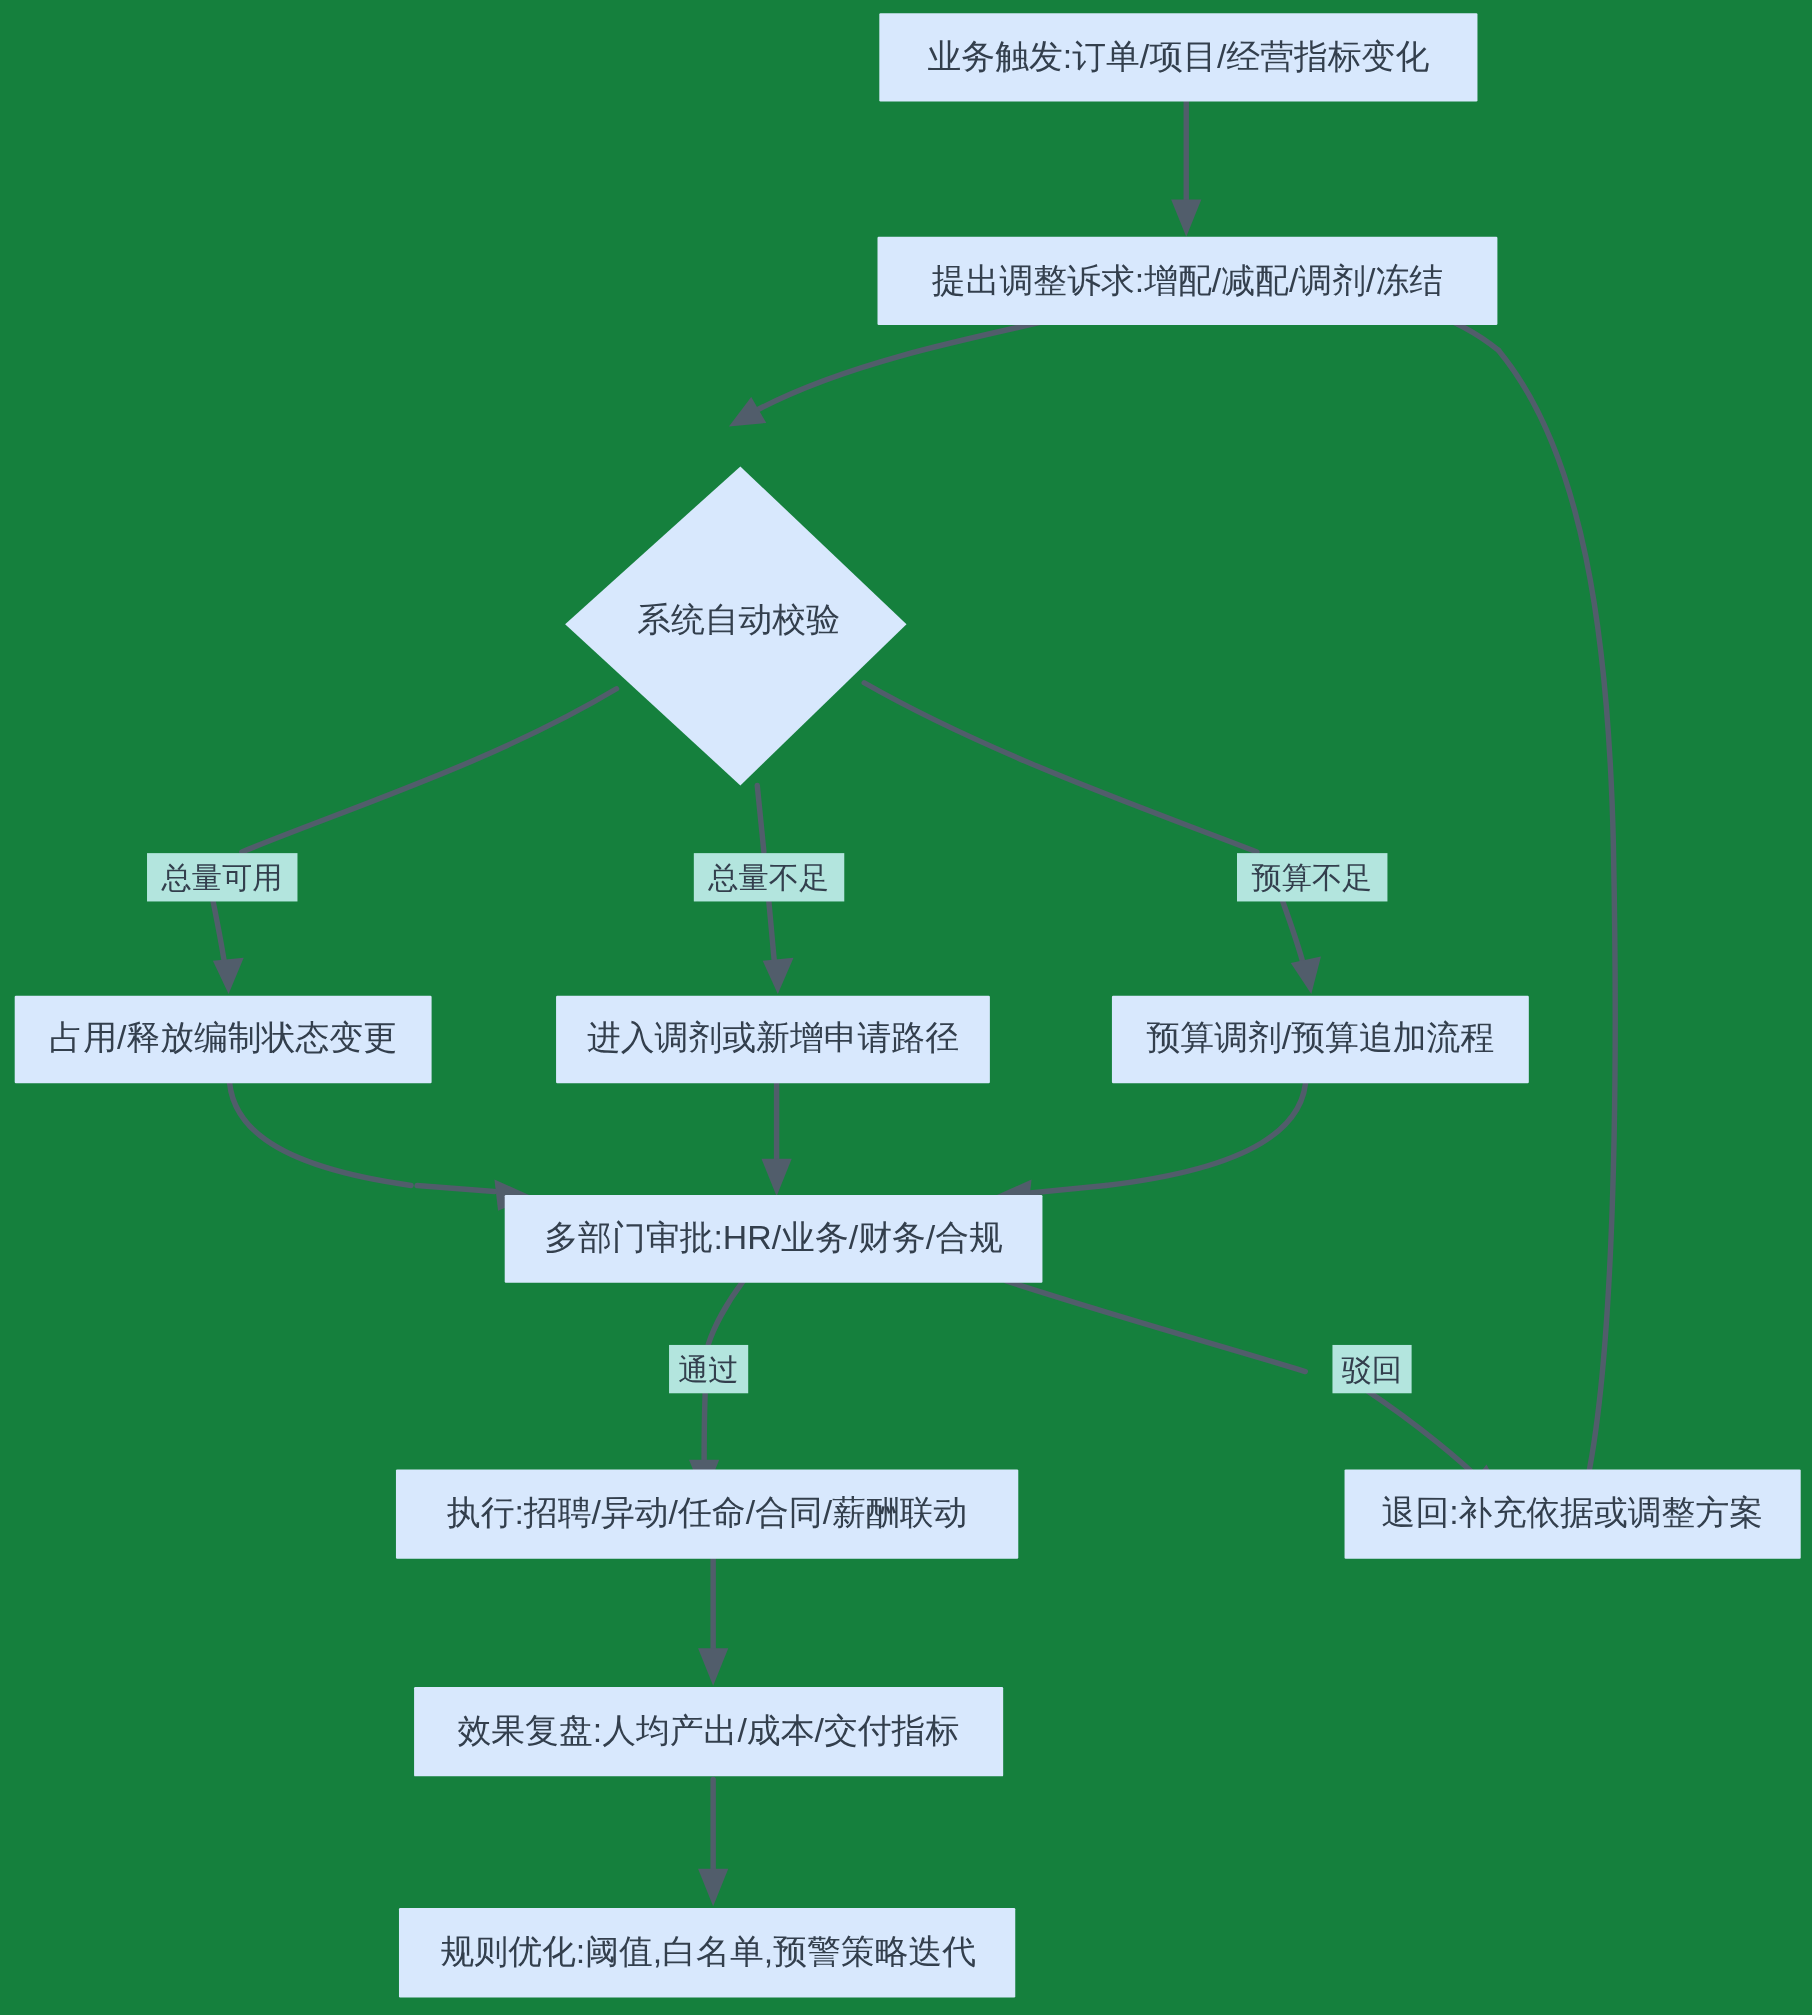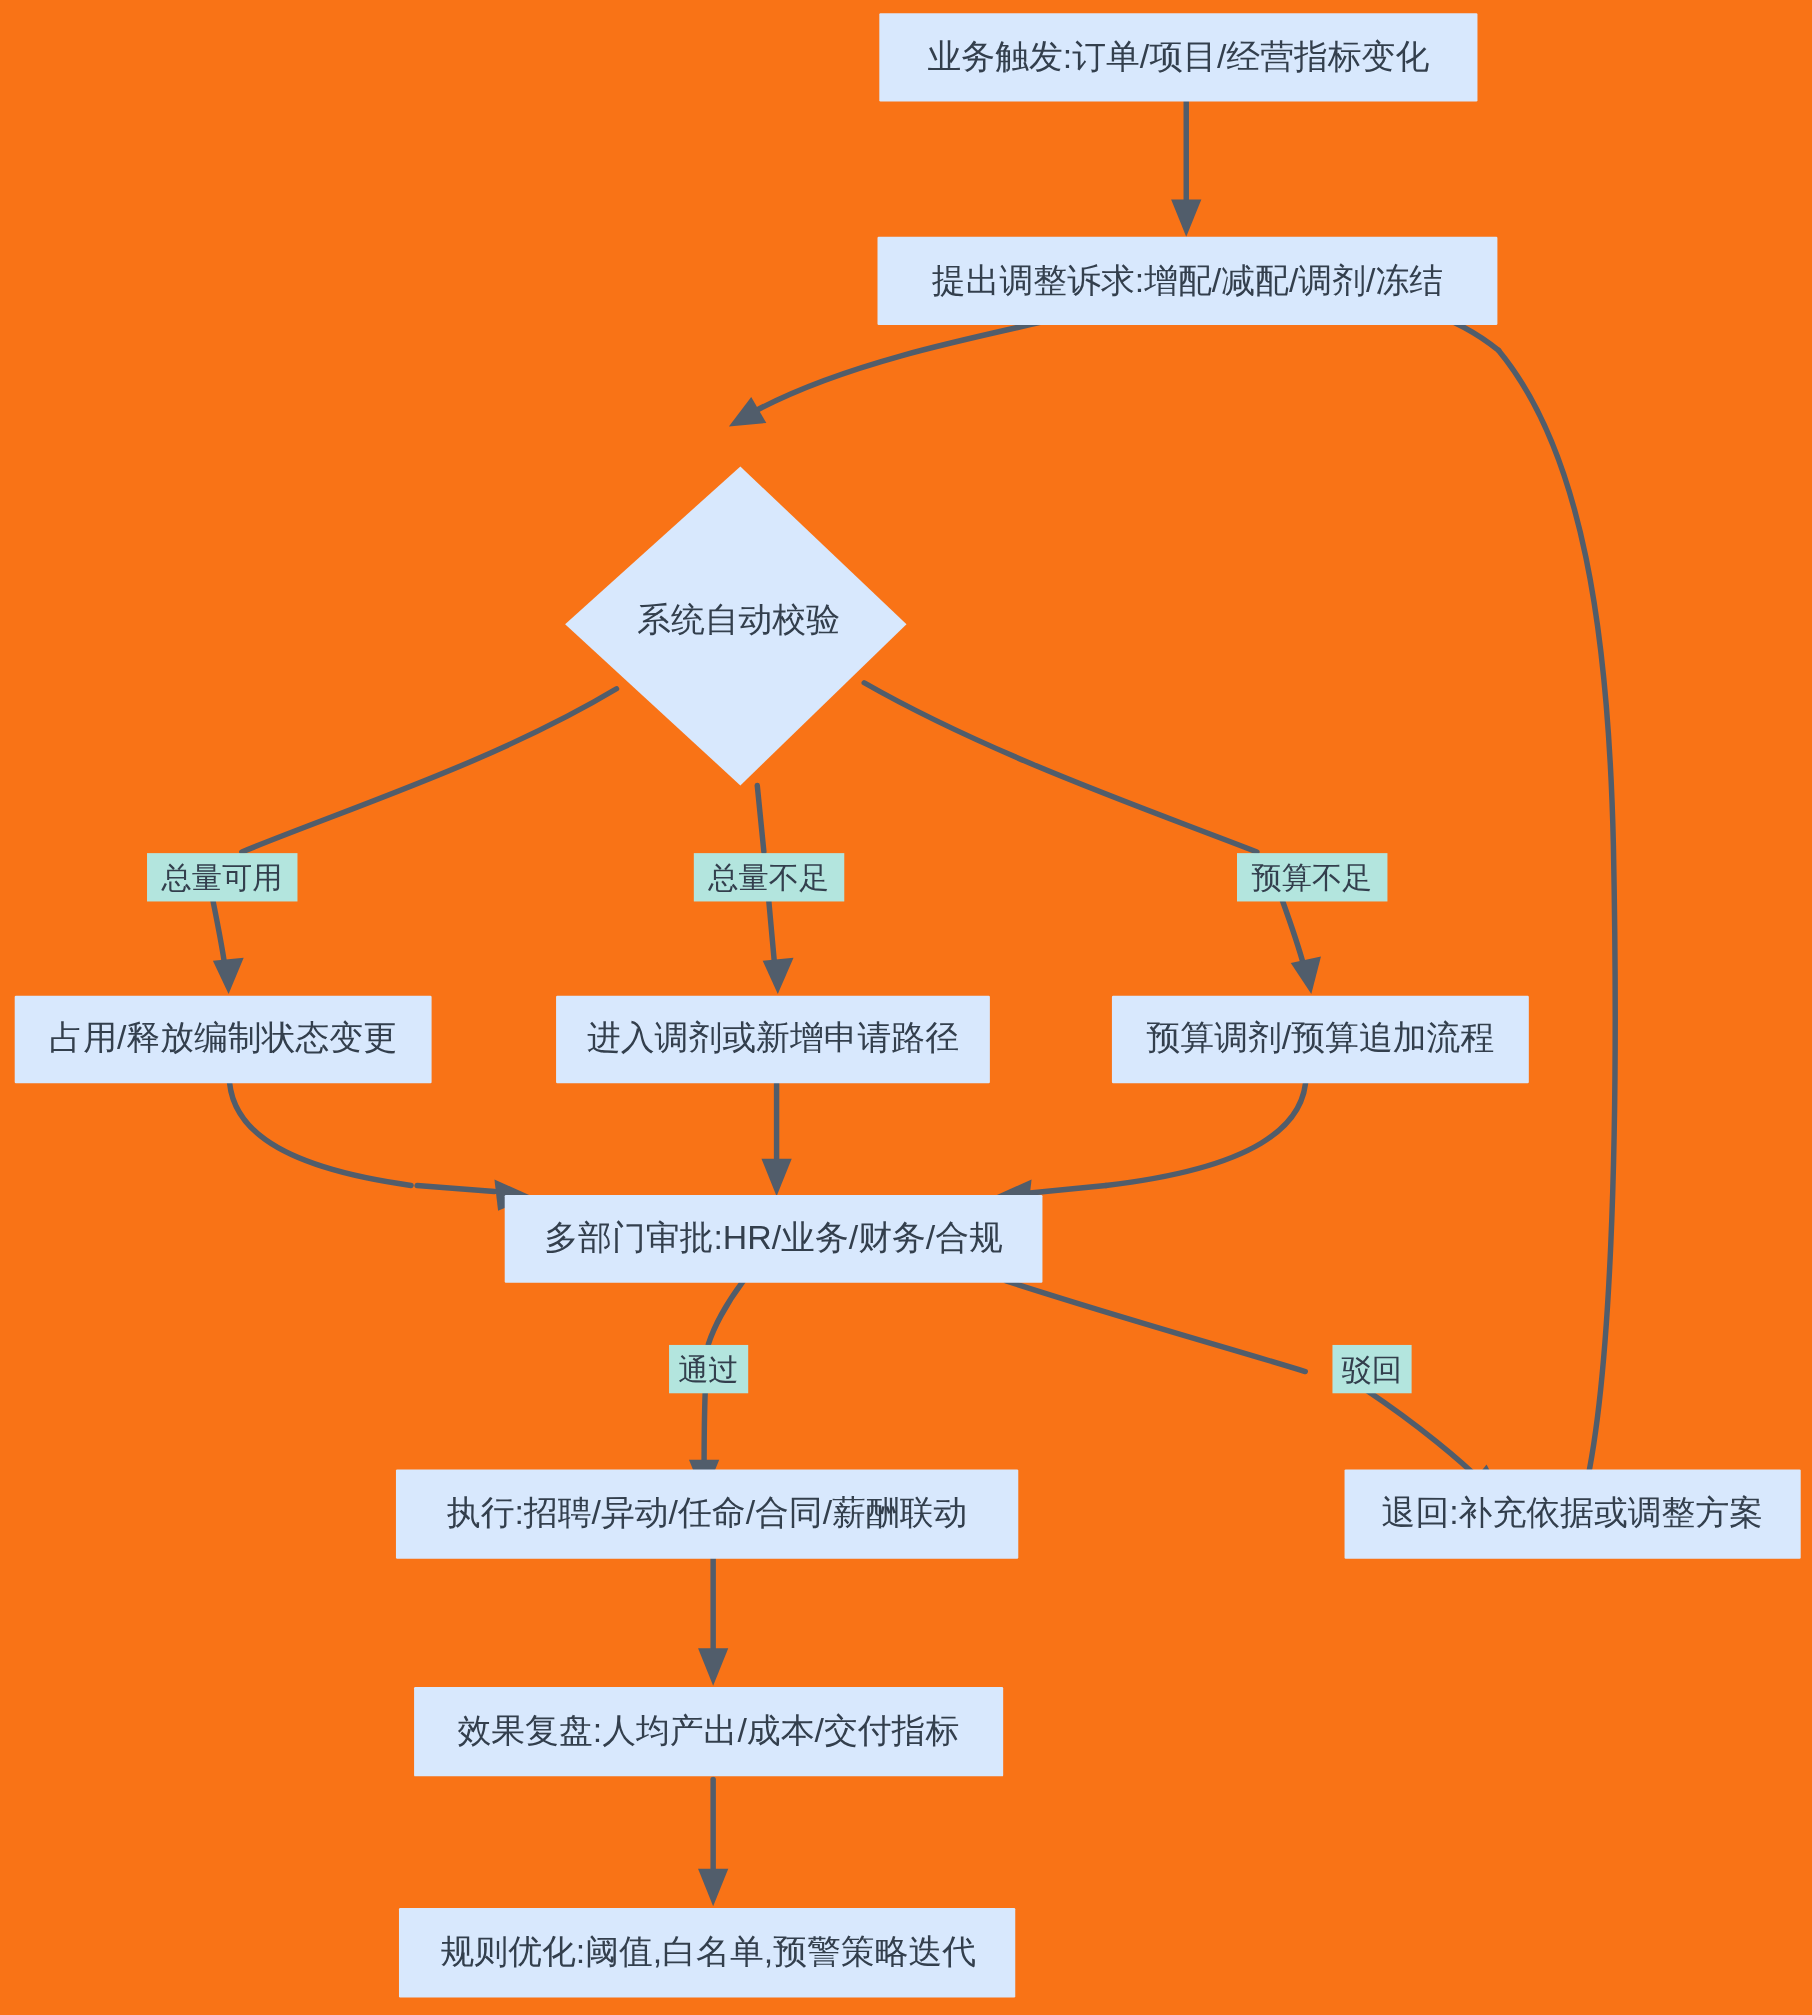--- a/index.html
+++ b/index.html
@@ -8,21 +8,21 @@
     padding: 0;
     background: #ffffff;
   }
   body {
     font-family: "Liberation Sans", "DejaVu Sans", sans-serif;
   }
   #chart-root {
     position: relative;
     width: 1813px;
     height: 2015px;
-    background: #f97316;
+    background: #15803d;
     overflow: hidden;
   }
   svg.flow-canvas {
     position: absolute;
     left: 0;
     top: 0;
     width: 1813px;
     height: 2015px;
   }
   .edge-path {

